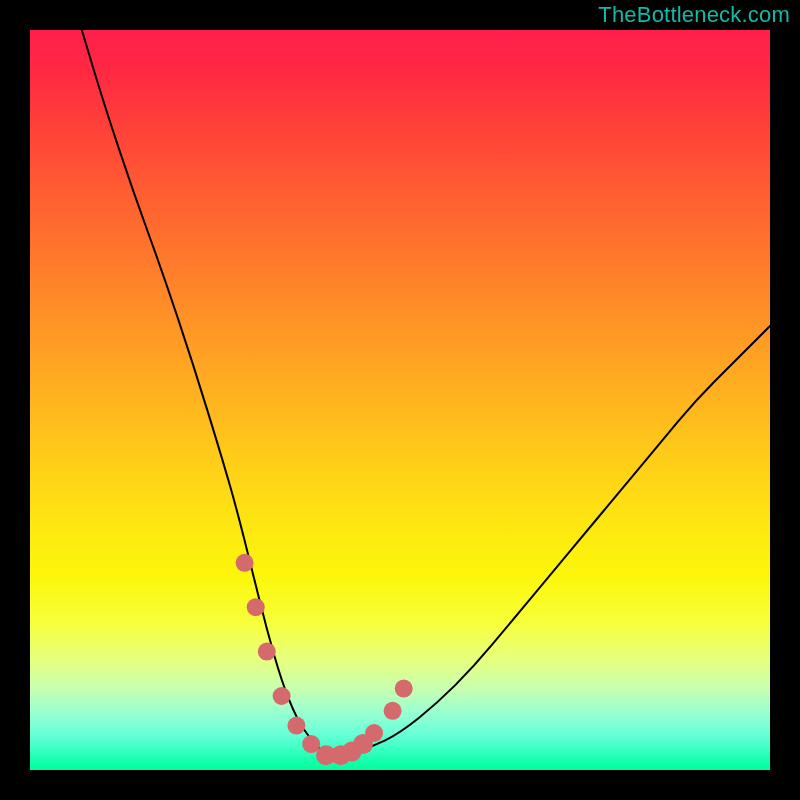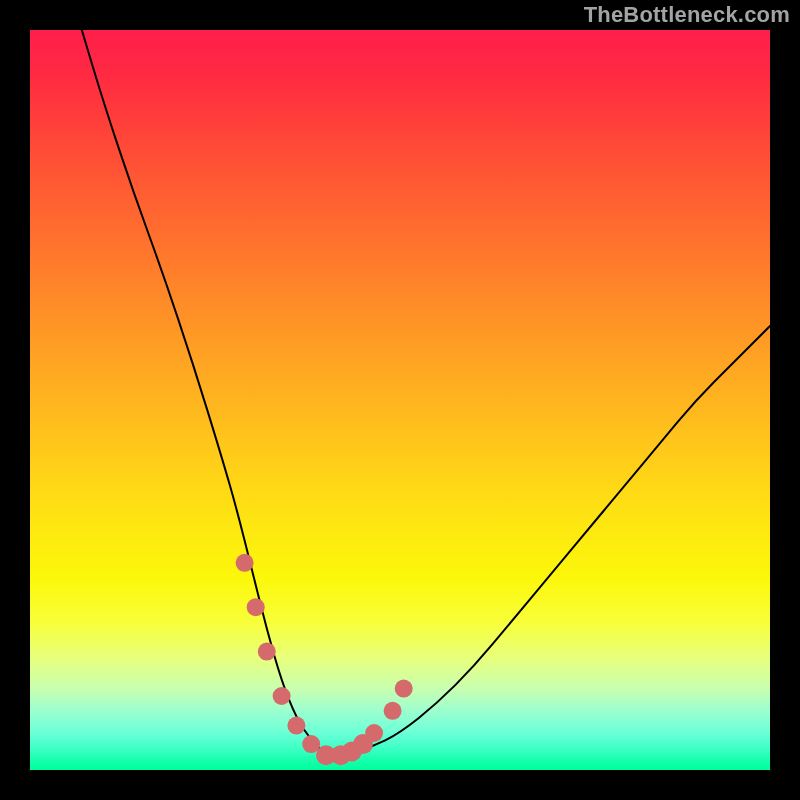--- a/index.html
+++ b/index.html
@@ -14,23 +14,23 @@
   .outer {
     position: relative;
     width: 800px;
     height: 800px;
     background: #000000;
   }
   .watermark {
     position: absolute;
     top: 2px;
     right: 10px;
-    color: #a3a3a3;
+    color: #14b8a6;
     font-size: 22px;
-    font-weight: 700;
+    font-weight: 400;
     letter-spacing: 0.2px;
     z-index: 10;
   }
   .plot-area {
     position: absolute;
     left: 30px;
     top: 30px;
     width: 740px;
     height: 740px;
     background: linear-gradient(

